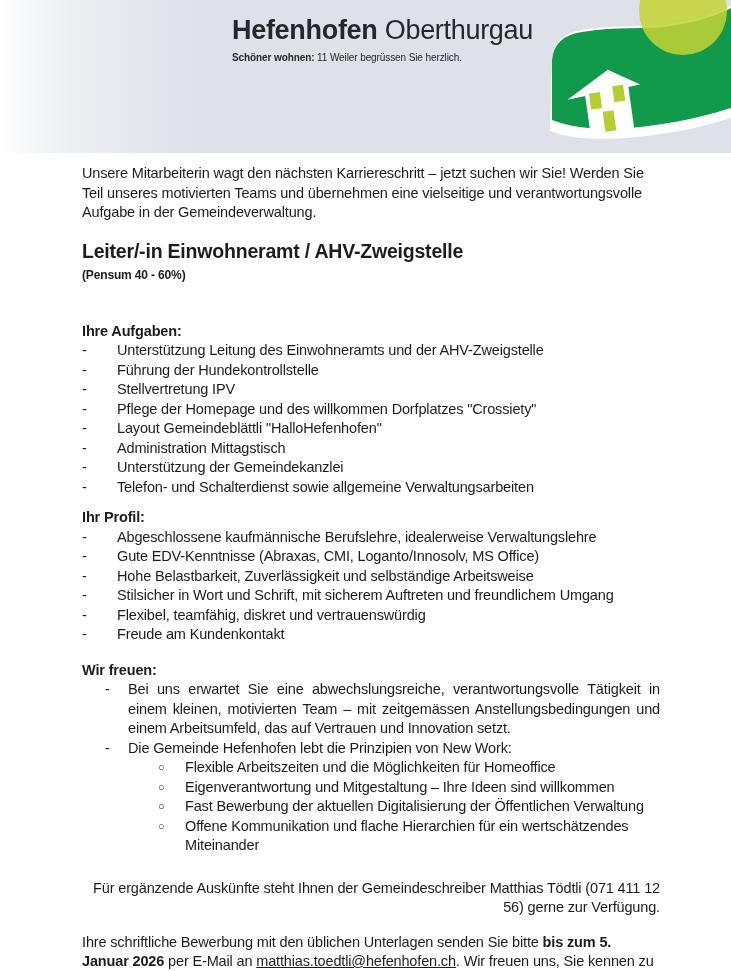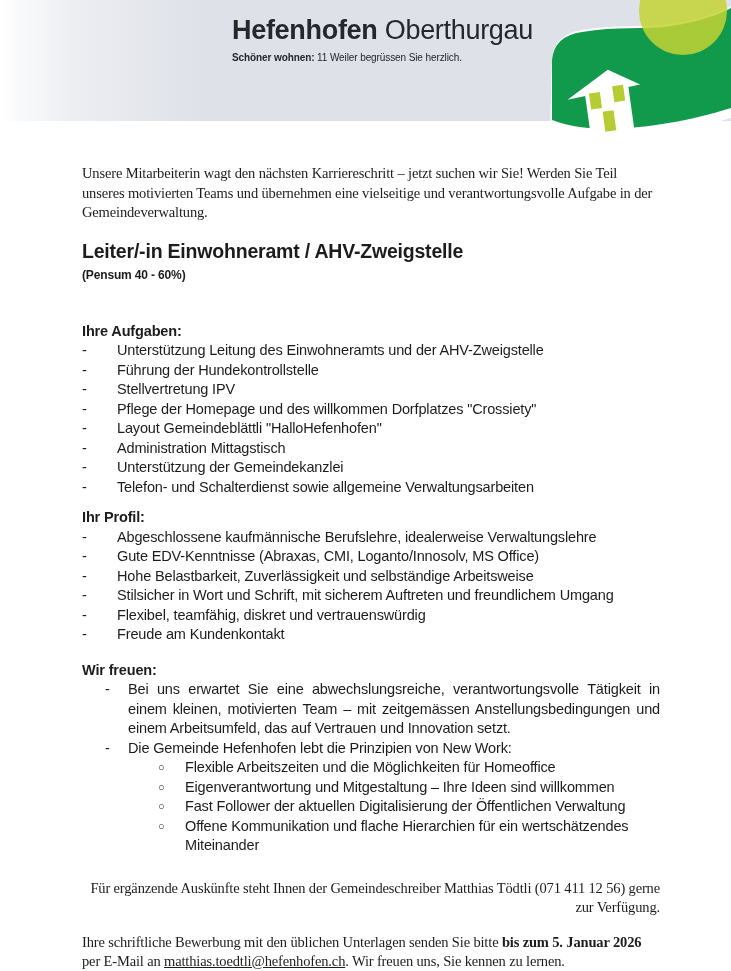--- a/index.html
+++ b/index.html
@@ -5,32 +5,32 @@
   * { box-sizing: border-box; }
   html,body { margin:0; padding:0; }
   body {
     width:731px; height:971px; position:relative; overflow:hidden;
     background:#ffffff; color:#1c1c1c;
     font-family:"Liberation Sans", sans-serif;
     font-size:14.5px; line-height:19.5px; letter-spacing:-0.15px;
   }
   
   .band {
-    position:absolute; top:0; left:0; width:731px; height:121px;
+    position:absolute; top:0; left:0; width:731px; height:153px;
     background:linear-gradient(to right,#ffffff 0%,#eceef2 10%,#dee1e8 28%,#dee1e8 100%);
   }
   .header-text { position:absolute; left:232px; top:14px; color:#26262b; }
   .h-title { font-size:27px; line-height:32px; letter-spacing:-0.3px; }
   .h-title b { font-weight:bold; }
   .h-sub { font-size:10px; line-height:17px; margin-top:3px; letter-spacing:-0.1px; }
   .h-sub b { font-weight:bold; }
   .logo { position:absolute; top:0; right:0; display:block; }
   
   .content { position:absolute; top:147px; left:82px; width:578px; }
-  p { margin:0;font-family:Liberation Serif, serif; }
+  p { margin:0; }
   .intro { margin-top:17px; }
   .job { margin-top:17px; }
   .job-title { font-size:19.5px; line-height:23px; font-weight:bold; letter-spacing:-0.2px; }
   .job-pensum { font-size:12px; line-height:19px; font-weight:bold; margin-top:3px; }
   .sec-head { font-weight:bold; }
   .sec-aufgaben { margin-top:37px; }
   .sec-profil { margin-top:11px; }
   .sec-bieten { margin-top:16px; }
   .row { display:flex; align-items:flex-start; }
   .row .m { flex:0 0 35px; }
@@ -176,21 +176,21 @@
           <span class="t">Flexible Arbeitszeiten und die Möglichkeiten für Homeoffice</span>
         </div>
 
         <div class="row l2">
           <span class="m">○</span>
           <span class="t">Eigenverantwortung und Mitgestaltung – Ihre Ideen sind willkommen</span>
         </div>
 
         <div class="row l2">
           <span class="m">○</span>
-          <span class="t">Fast Follower der aktuellen Digitalisierung der Öffentlichen Verwaltung</span>
+          <span class="t">Fast Bewerbung der aktuellen Digitalisierung der Öffentlichen Verwaltung</span>
         </div>
 
         <div class="row l2">
           <span class="m">○</span>
           <span class="t">Offene Kommunikation und flache Hierarchien für ein wertschätzendes Miteinander</span>
         </div>
       </div>
   </div>
 
   <p class="contact">Für ergänzende Auskünfte steht Ihnen der Gemeindeschreiber Matthias Tödtli (071 411 12 56) gerne zur Verfügung.</p>

